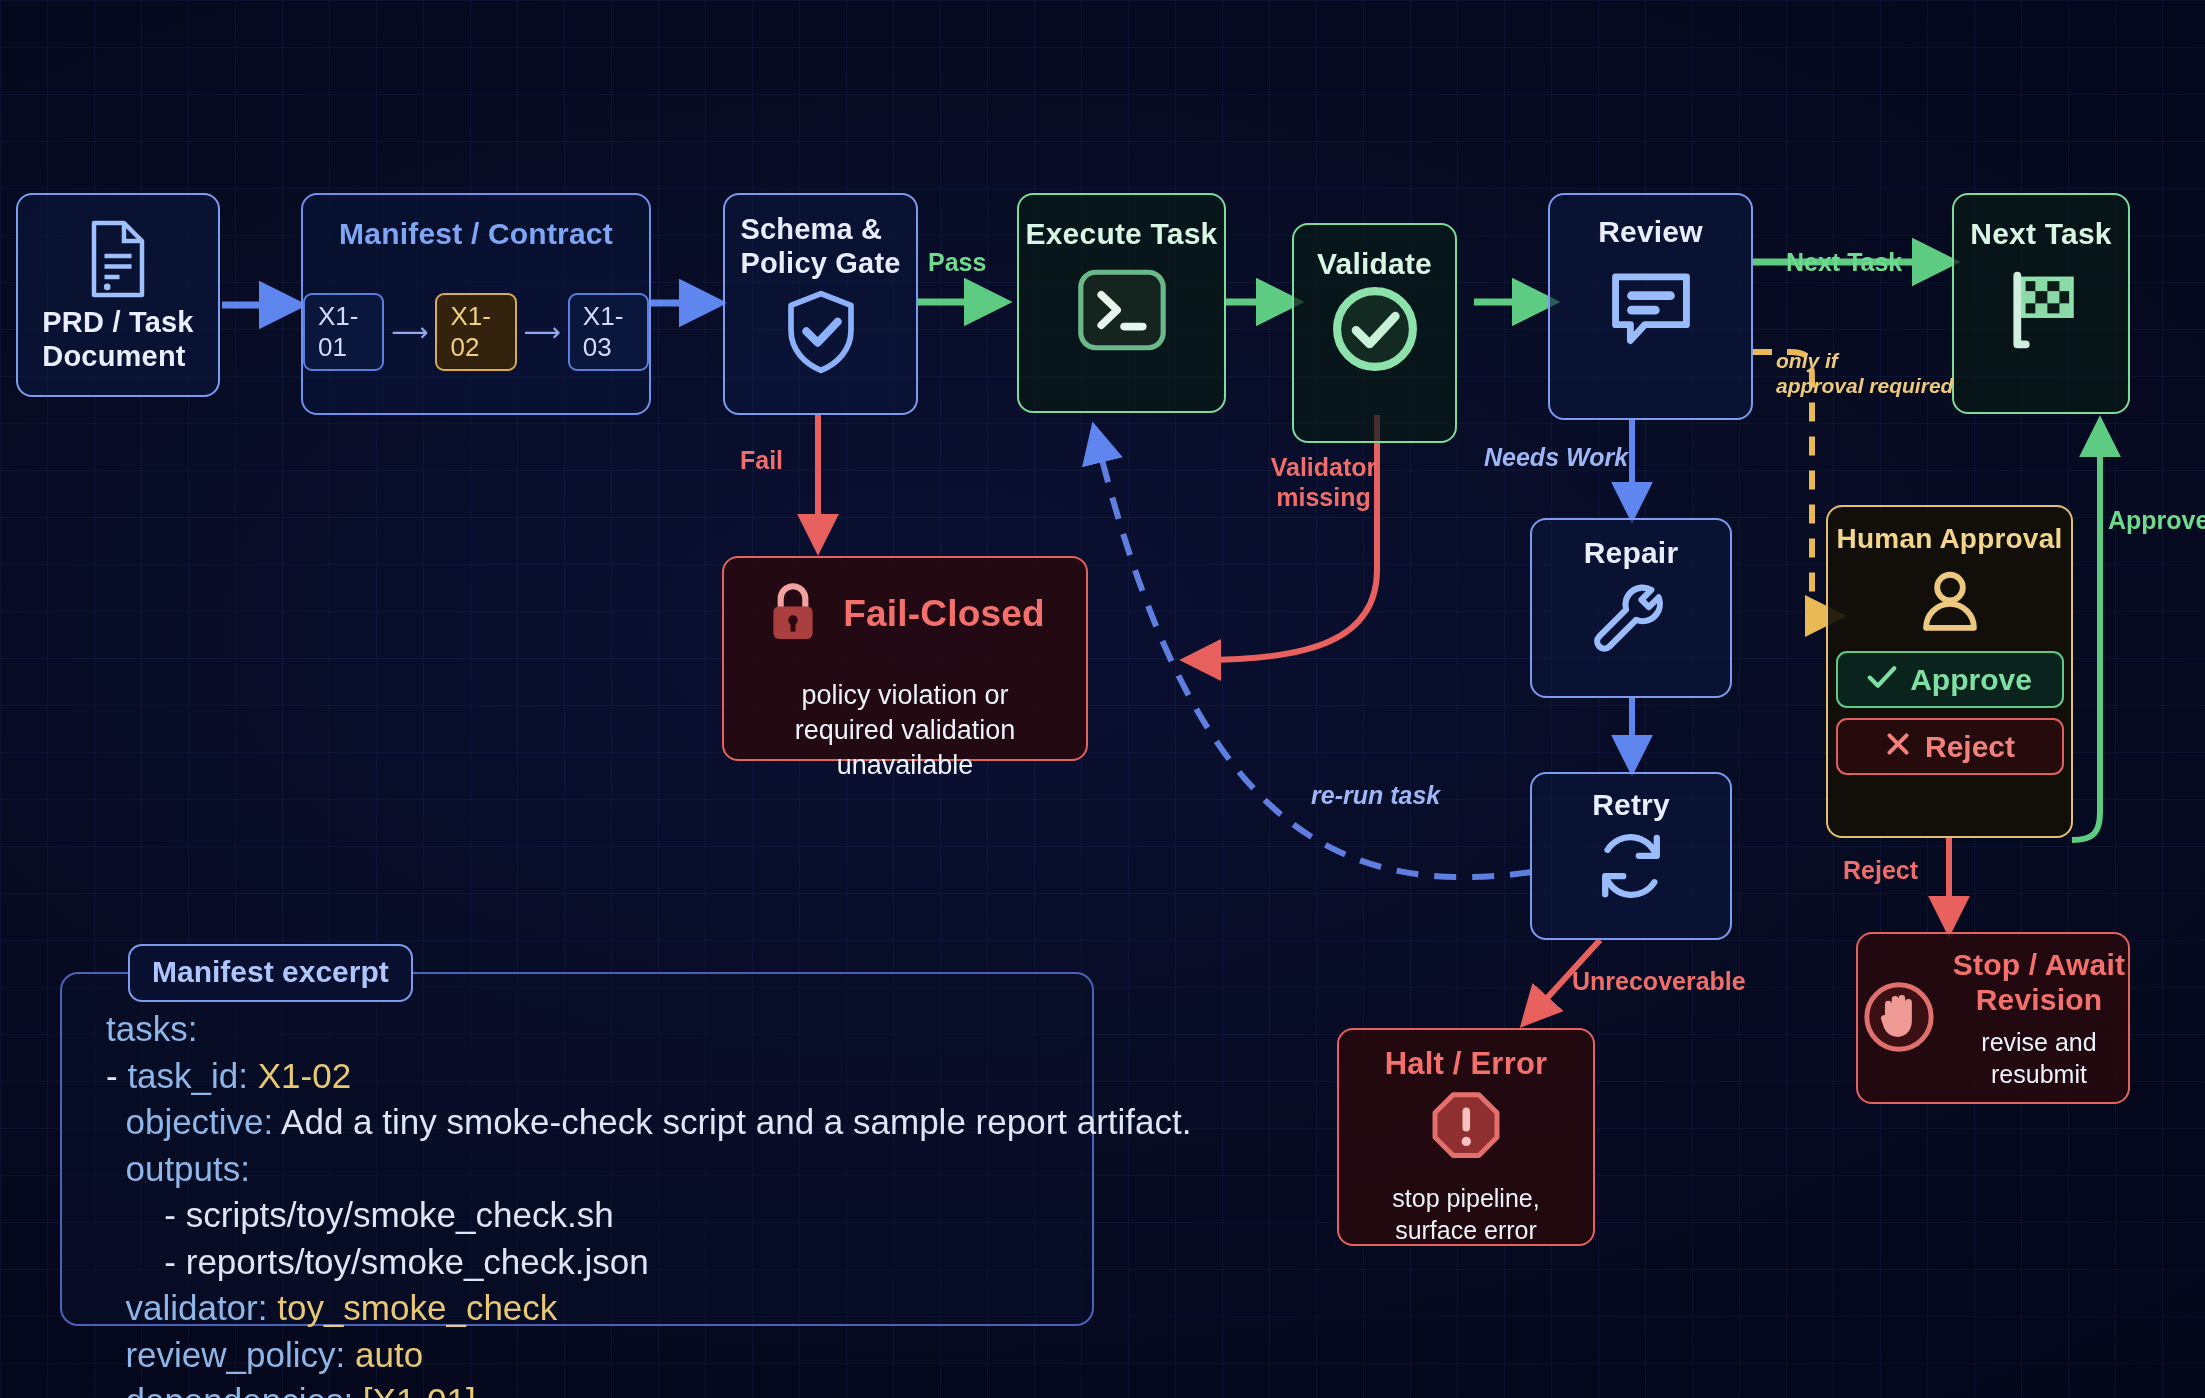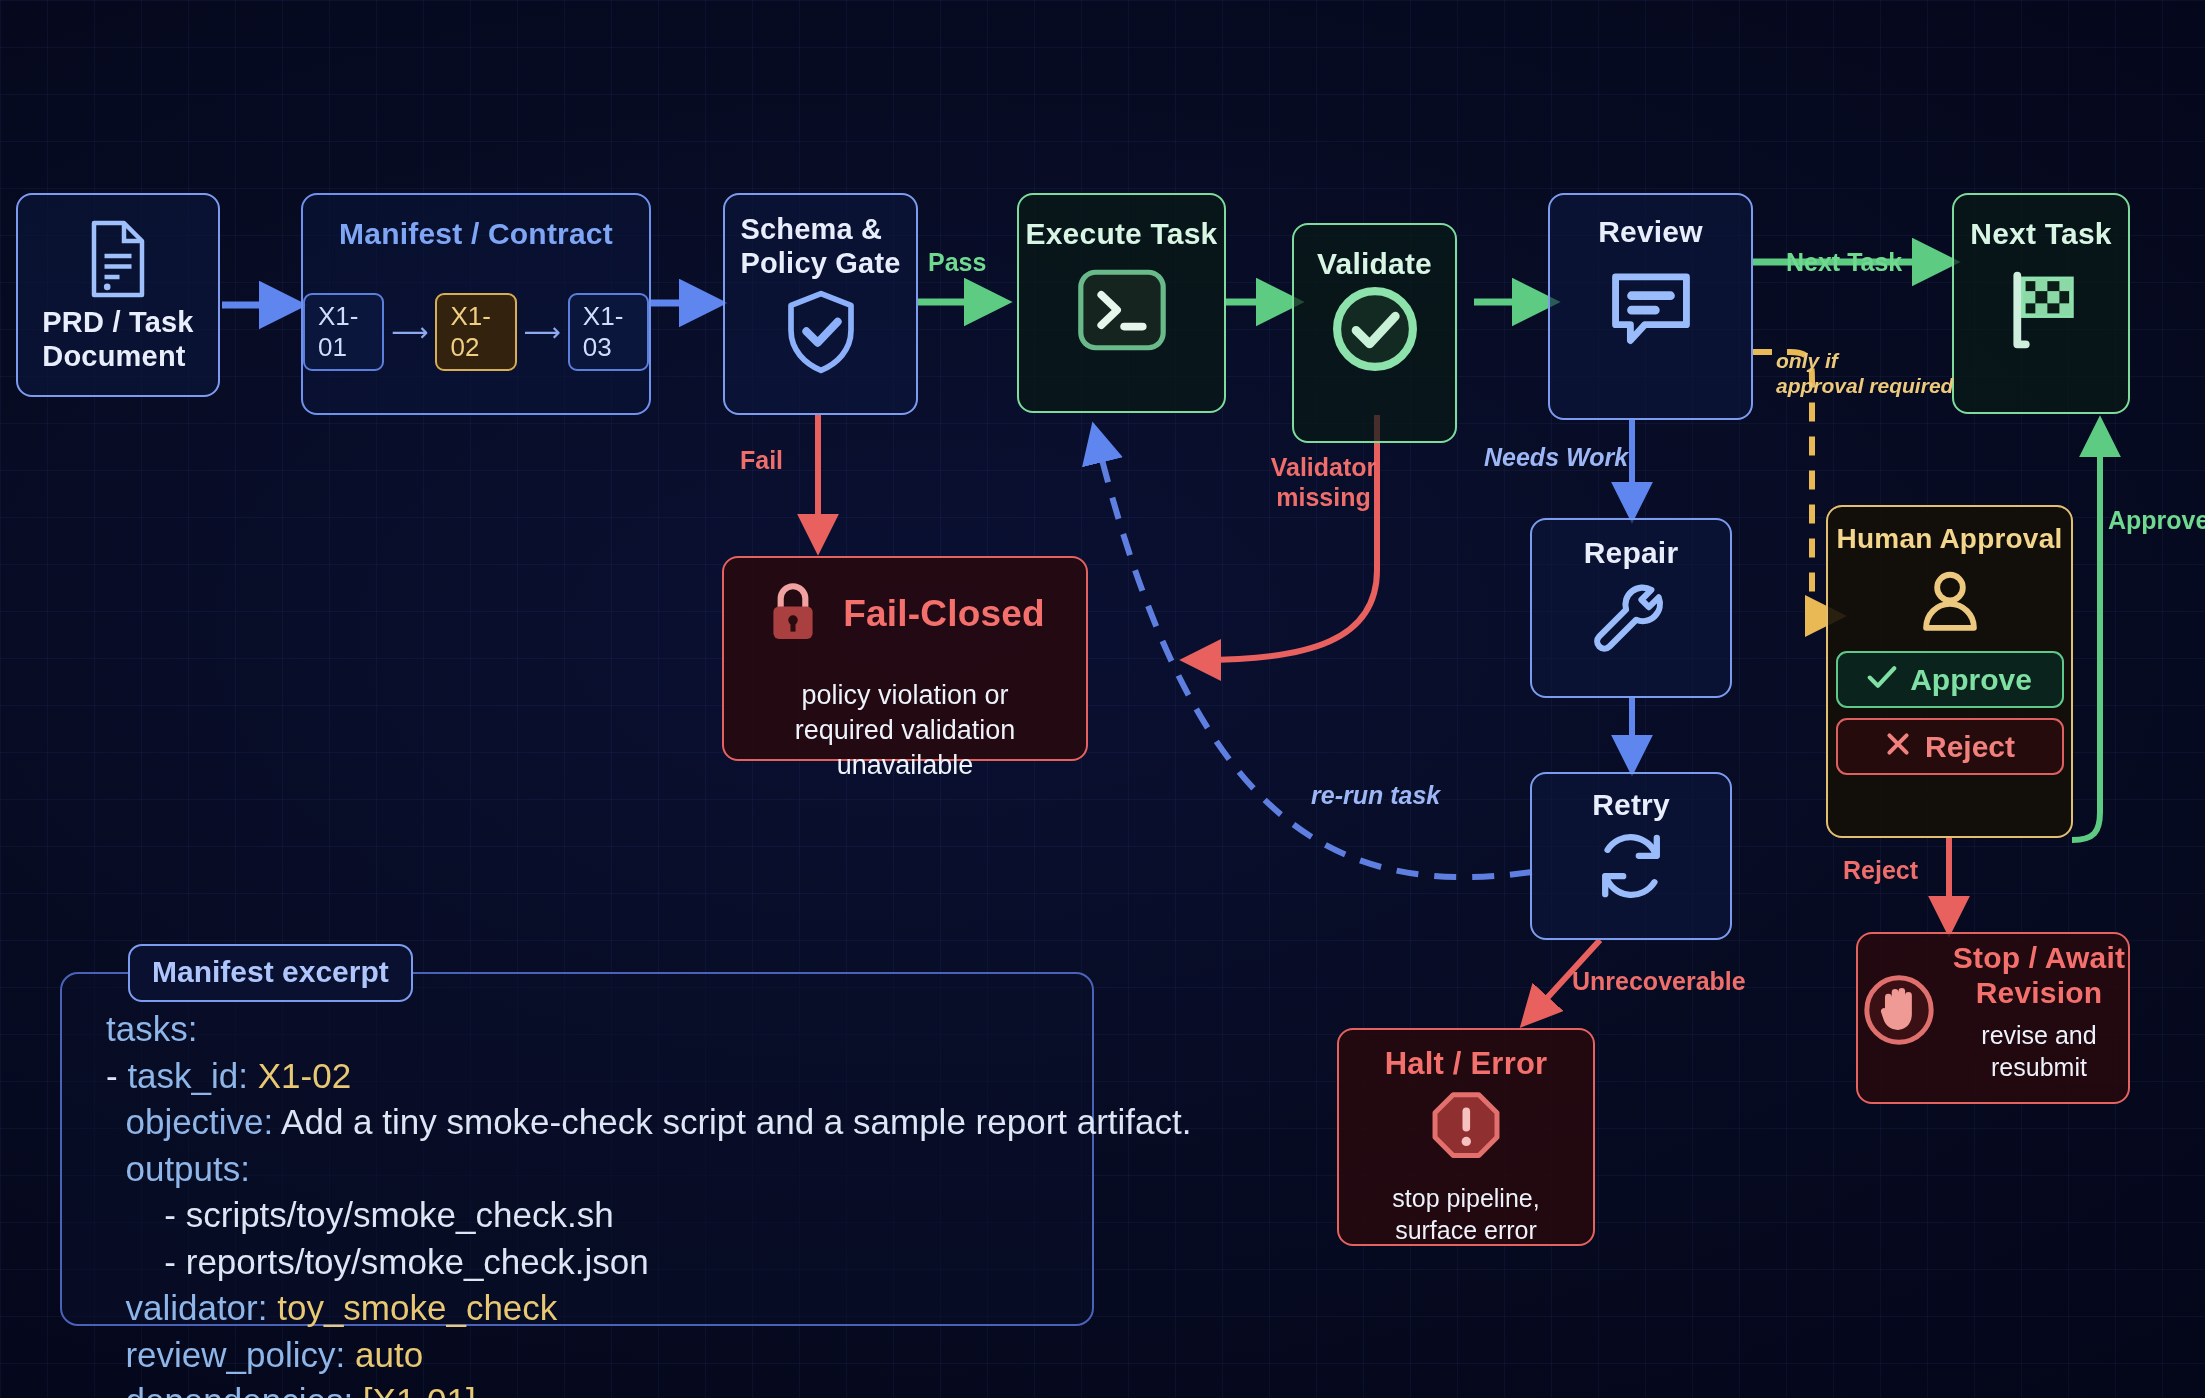--- a/index.html
+++ b/index.html
@@ -251,21 +251,21 @@
     </div>
     <div class="abtn no">
       <span>
         <svg width="28" height="26" viewBox="0 0 20 20" fill="none" stroke="#f2807d" stroke-width="3.1" stroke-linecap="round">
             <path d="M3.4 3.4 16.6 16.6M16.6 3.4 3.4 16.6"></path>
           </svg></span>
       <span>Reject</span>
     </div>
   </div>
 
-  <div class="node red" id="n-stop" style="left:1856px;top:932px;width:274px;height:172px;padding-top:7px;">
+  <div class="node red" id="n-stop" style="left:1856px;top:932px;width:274px;height:172px;padding-top:14px;">
     <div style="display:flex;align-items:center;gap:16px;">
       <span>
         <svg width="76" height="76" viewBox="0 0 26 26" fill="none">
           <circle cx="13" cy="13" r="11" fill="#3a1014" stroke="#e0706d" stroke-width="1.7"></circle>
           <path d="M8.2 13.4V8.6a1.15 1.15 0 0 1 2.3 0V7a1.15 1.15 0 0 1 2.3 0v-.4a1.15 1.15 0 0 1 2.3 0V8a1.15 1.15 0 0 1 2.3 0v6.4c0 3.1-2 5.4-4.8 5.4-2.6 0-4.2-1.5-4.9-3.6l-.9-2.7a1.1 1.1 0 0 1 1.4-1.1z" fill="#f09a96"></path>
         </svg></span>
       <div>
         <div class="title" style="font-size:30px;white-space:pre-line;text-align:center;">Stop / Await
 Revision</div>
         <div class="sub" style="font-size:25px;color:#eef2fa;white-space:pre-line;margin-top:8px;">revise and

